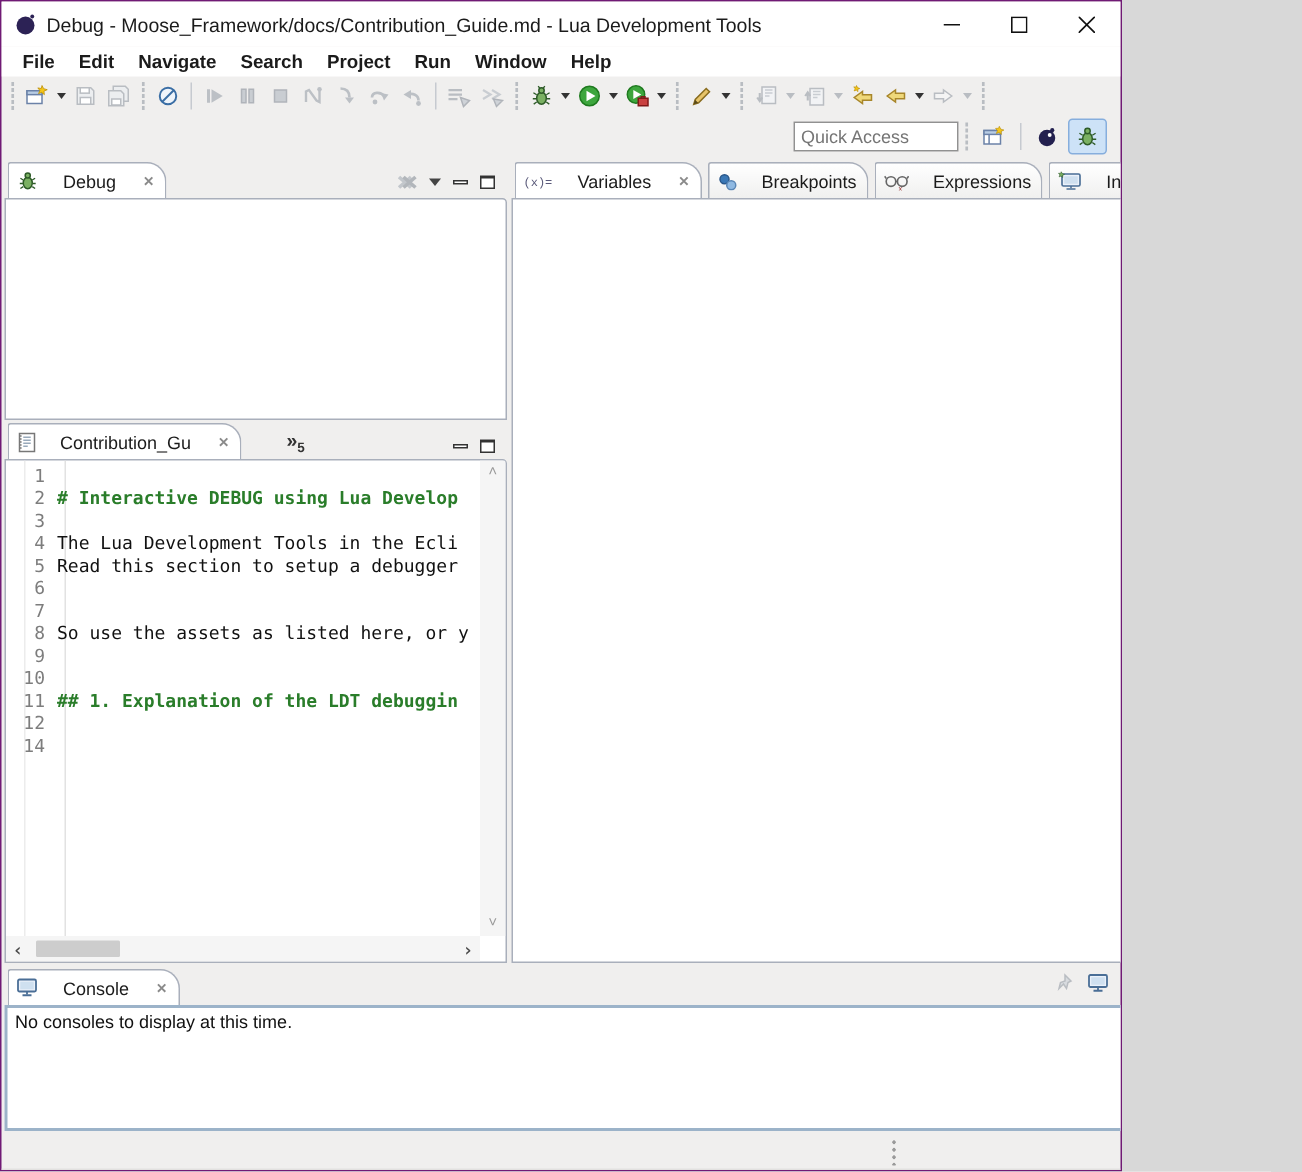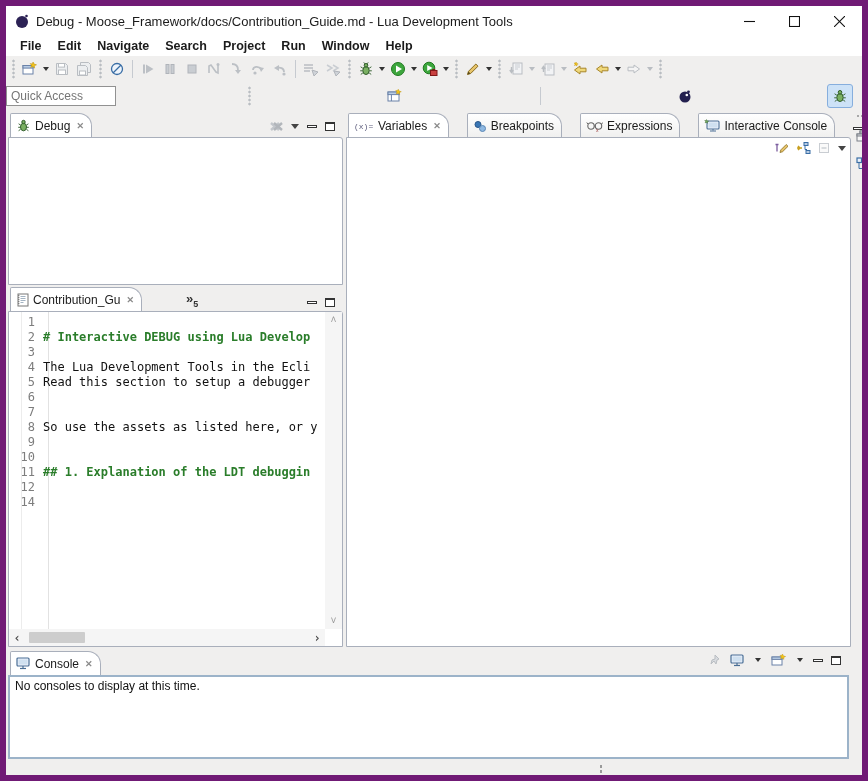--- a/index.html
+++ b/index.html
@@ -1,54 +1,54 @@
 <!DOCTYPE html>
 <html style="--heading: #2a7d2a; --current_line: #e4eefb; --console_border: #9cb3c9; --selected_perspective_bg: #cde2f7; --selected_perspective_border: #86aedd; --titlebar_bg: #ffffff; --chrome_bg: #f0efee; --panel_border: #a9afbb;"><head>
 <meta charset="utf-8">
 <style>
   html,body{margin:0;padding:0;}
   body{font-family:"Liberation Sans",sans-serif;background:#d8d8d8;}
-  .app{position:relative;width:868px;height:781px;background:var(--chrome_bg,#f0efee);
-       border:6px solid #701a75;box-sizing:border-box;overflow:hidden;font-size:12px;color:#1b1b1b;}
+  .app{position:relative;width:748px;height:781px;background:var(--chrome_bg,#f0efee);
+       border:1px solid #701a75;box-sizing:border-box;overflow:hidden;font-size:12px;color:#1b1b1b;}
 
   
   .titlebar{position:absolute;left:0;top:0;width:100%;height:30px;background:var(--titlebar_bg,#fff);
             display:flex;align-items:center;}
   .app-icon{margin:0 6px 0 8px;display:flex;}
   .title{font-size:13px;}
   .win-controls{margin-left:auto;display:flex;height:100%;}
   .wc{width:45px;height:100%;display:flex;align-items:center;justify-content:center;}
   .wc svg{stroke:#111;stroke-width:1.1;fill:none;}
 
   
   .menubar{position:absolute;left:0;top:30px;width:100%;height:20px;background:var(--titlebar_bg,#fff);
            display:flex;align-items:center;padding-left:6px;box-sizing:border-box;}
   .menu-item{padding:2px 8px;font-size:12.5px;font-weight:bold;}
 
   
   .toolbar{position:absolute;left:0;top:50px;width:100%;height:26px;display:flex;align-items:center;padding-left:2px;box-sizing:border-box;}
-  .toolbar2{position:absolute;left:0;top:76px;width:100%;height:28px;display:flex;align-items:center;justify-content:space-between;
+  .toolbar2{position:absolute;left:0;top:76px;width:100%;height:28px;display:flex;align-items:center;justify-content:flex-end;
             padding-right:8px;box-sizing:border-box;}
   .tb-btn{width:22px;height:22px;display:flex;align-items:center;justify-content:center;border-radius:3px;}
   .dd{width:10px;height:22px;display:flex;align-items:center;justify-content:center;}
   .dd::after{content:"";border-left:3.5px solid transparent;border-right:3.5px solid transparent;border-top:4px solid #333;}
   .dd.dis::after{border-top-color:#b9bdc2;}
   .tb-sep{width:7px;height:20px;margin:0 2px;background-image:radial-gradient(#b9bdc2 1px, transparent 1.2px);
           background-size:3px 4px;background-position:center;background-repeat:repeat-y;}
   .tb-bar{width:1px;height:18px;background:#c6cad0;margin:0 4px;}
   .quick-access{width:100px;height:18px;border:1px solid #919191;font-size:12px;color:#3c3c3c;
                 padding:0 4px;font-family:"Liberation Sans",sans-serif;background:#fff;}
   .persp-btn{display:flex;align-items:center;justify-content:center;width:24px;height:22px;border-radius:3px;margin:0 1px;}
   .persp-btn.selected{background:var(--selected_perspective_bg,#cde2f7);border:1px solid var(--selected_perspective_border,#86aedd);}
 
   
   .main{position:absolute;left:0;top:104px;width:868px;height:541px;}
   .panel{position:absolute;}
   .tabbar{display:flex;align-items:flex-end;height:24px;position:relative;z-index:2;padding-left:2px;}
-  .tab{display:flex;align-items:center;gap:4px;height:23px;padding:0 7px 0 5px;margin-right:18px;
+  .tab{display:flex;align-items:center;gap:16px;height:23px;padding:0 7px 0 5px;margin-right:4px;
        border:1px solid var(--panel_border,#a9afbb);border-bottom:none;border-radius:2px 13px 0 0;
        background:linear-gradient(#ffffff,#f0f0ef);font-size:12px;white-space:nowrap;}
   .tab.active{background:#fff;}
   .tab .close{font-size:9px;color:#8a8a8a;margin-left:2px;font-weight:bold;}
   .hdr-buttons{margin-left:auto;display:flex;align-items:center;gap:8px;padding-right:8px;padding-bottom:4px;}
   .hdr-min{width:10px;height:3px;border:1px solid #333;box-sizing:border-box;background:#fff;}
   .hdr-max{width:10px;height:9px;border:1px solid #333;border-top-width:2px;box-sizing:border-box;background:#fff;}
   .hdr-menu{width:0;height:0;border-left:4px solid transparent;border-right:4px solid transparent;border-top:5px solid #444;}
   .panel-body{position:absolute;left:0;right:0;bottom:0;background:#fff;border:1px solid var(--panel_border,#a9afbb);
               box-sizing:border-box;border-radius:0 3px 0 0;}

